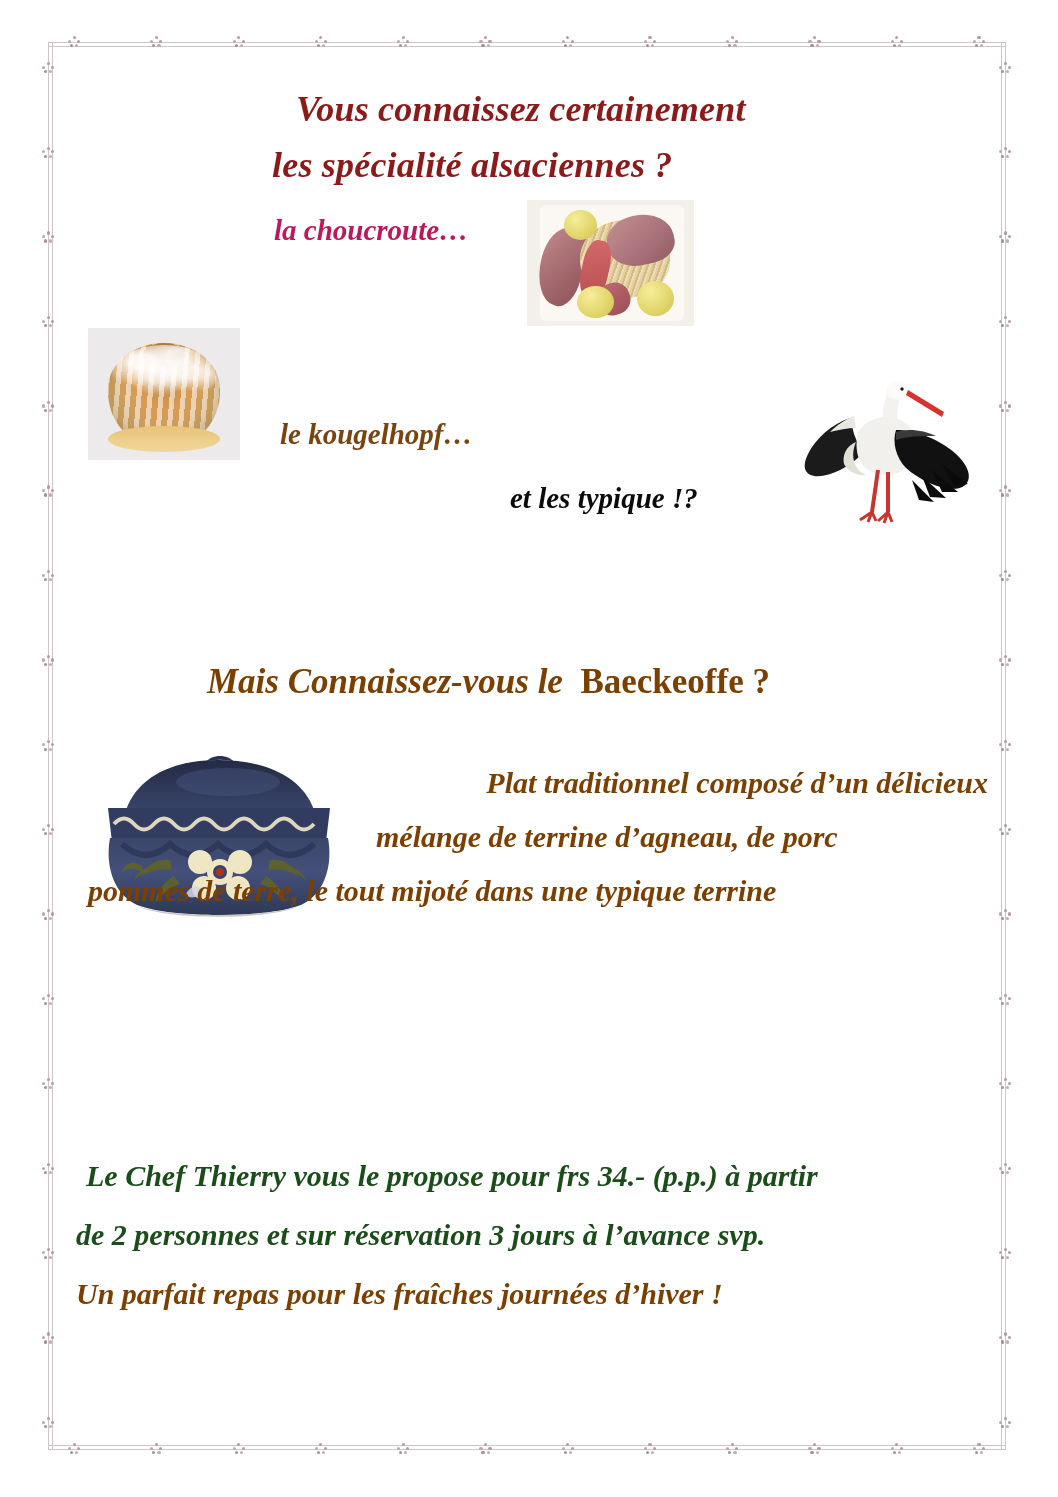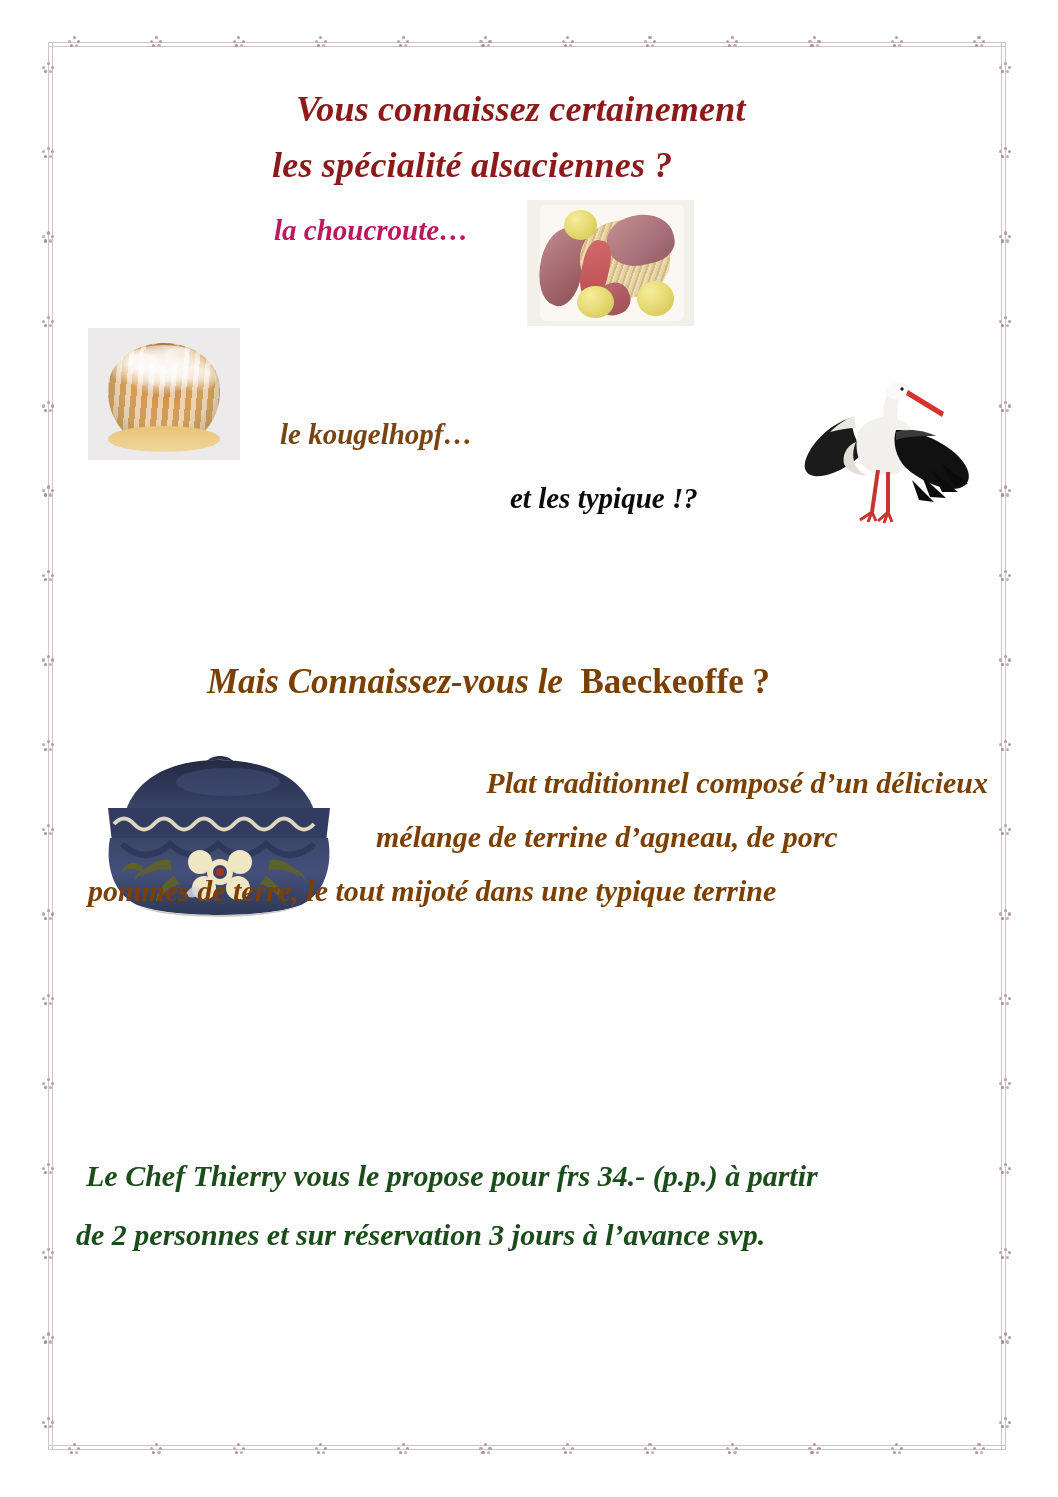--- a/index.html
+++ b/index.html
@@ -805,15 +805,16 @@
 
   <div class="desc">
     <span class="l1">Plat traditionnel composé d’un délicieux</span>
     <span class="l2">mélange de terrine d’agneau, de porc</span>
     <span class="l4">pommes de terre, le tout mijoté dans une typique terrine</span>
   </div>
 
   <div class="offer">
     <span class="g g1">Le Chef Thierry vous le propose pour frs 34.- (p.p.) à partir</span>
     <span class="g">de 2 personnes et sur réservation 3 jours à l’avance  svp.</span>
+    <span class="b">Un parfait repas pour les fraîches journées d’hiver !</span>
   </div>
 
 </div>
 
 </body></html>

